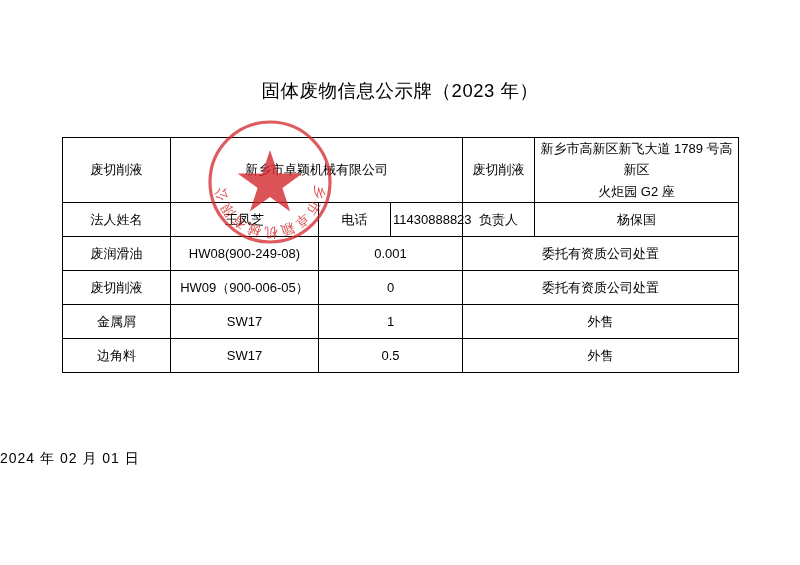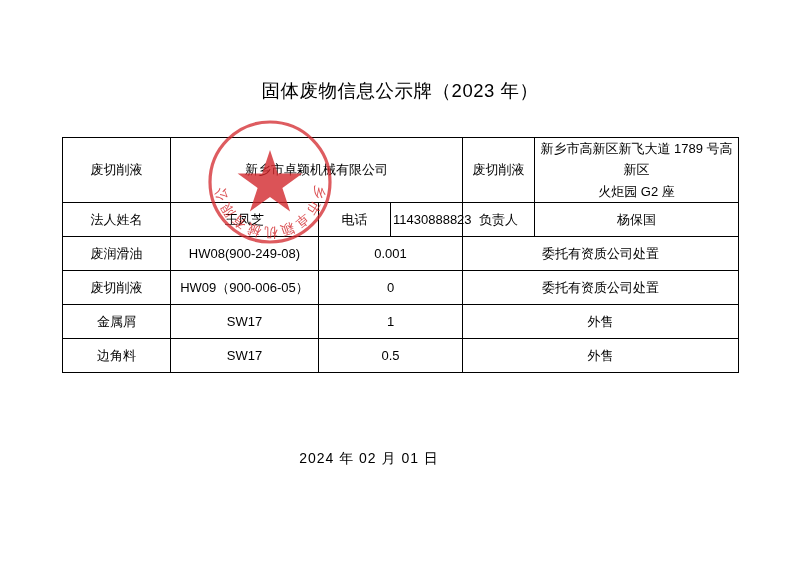--- a/index.html
+++ b/index.html
@@ -55,21 +55,21 @@
   }
   .cell-two-line {
     display: block;
     line-height: 1.65;
   }
   .date-line {
     position: absolute;
     top: 450px;
     left: 0;
     width: 738px;
-    text-align: center;
+    text-align: left;
     font-size: 14px;
     letter-spacing: 1px;
   }
   
   .stamp {
     position: absolute;
     left: 206px;
     top: 118px;
     width: 128px;
     height: 128px;

